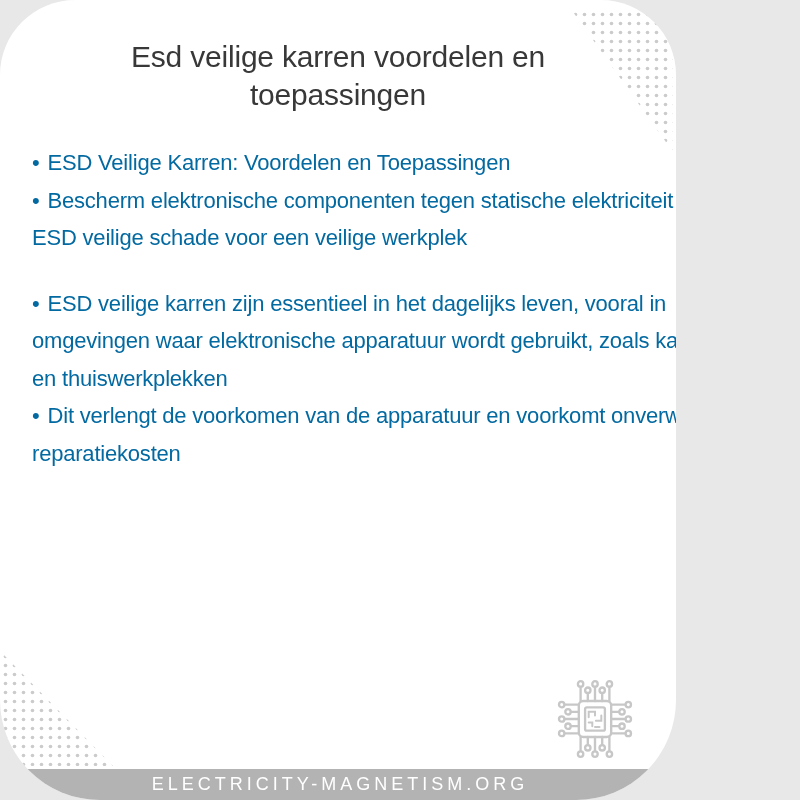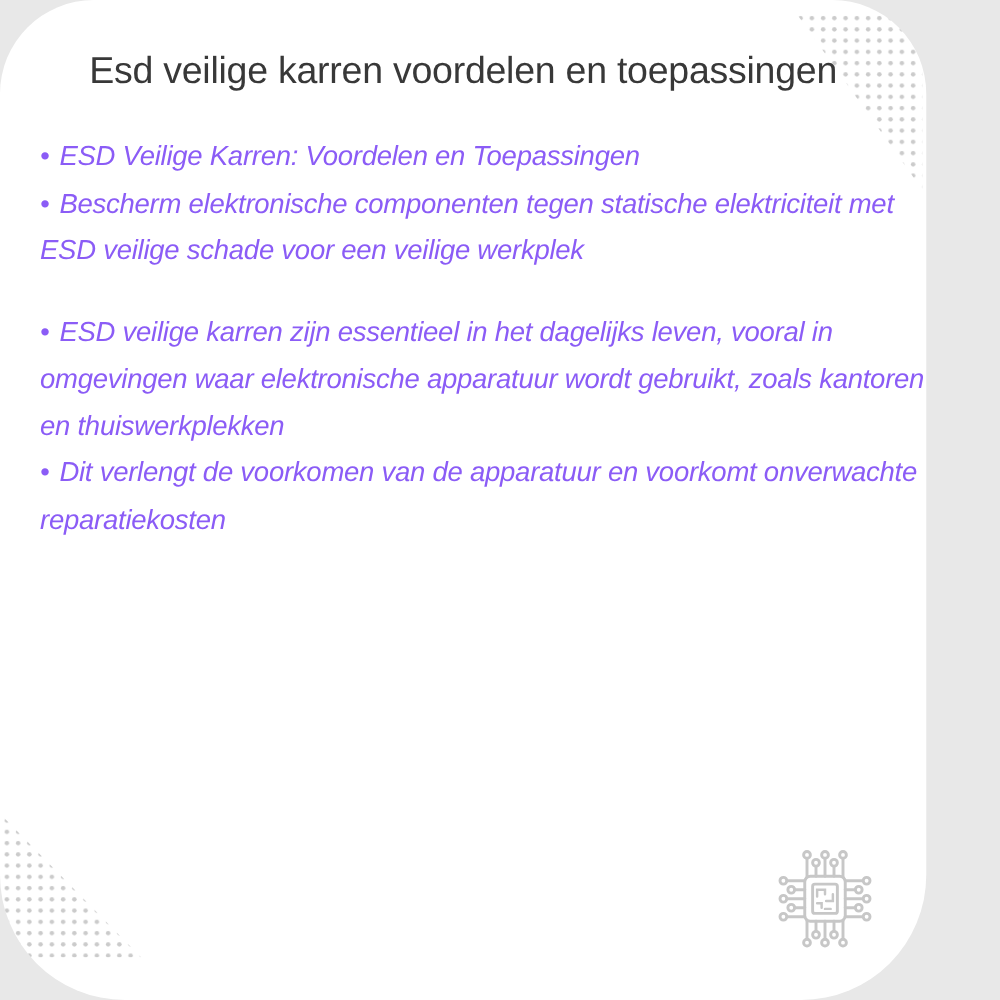--- a/index.html
+++ b/index.html
@@ -2,42 +2,41 @@
 <html><head>
 <meta charset="utf-8">
 <style>
   html,body{margin:0;padding:0;}
   body{
     width:800px;height:800px;
     background:#e8e8e8;
     font-family:"Liberation Sans", sans-serif;
     overflow:hidden;
   }
-  .stage{position:relative;width:741px;height:800px;background:#e8e8e8;}
+  .stage{position:relative;width:676px;height:800px;background:#e8e8e8;}
   .card{
     position:absolute;inset:0;
     background:#ffffff;
     border-radius:75px 75px 100px 100px;
     overflow:hidden;
   }
   .title{
     margin:38px 40px 0;
     font-size:30px;line-height:38px;
     font-weight:400;
     color:#383838;
     text-align:center;
     letter-spacing:-0.2px;
   }
   .bullet-list{
     margin:30px 32px 0 32px;
     width:733px;
     font-size:22px;line-height:37.5px;
-    color:#8b5cf6;
+    color:#0369a1;
     letter-spacing:-0.2px;
-    font-style:italic;
   }
   .bullet-item{margin:0;}
   .bullet-dot{margin-right:8px;}
   .subheading{
     margin:26px 40px 0;
     font-size:30px;line-height:38px;
     font-weight:400;
     color:#383838;
     text-align:center;
     letter-spacing:-0.2px;
@@ -154,15 +153,18 @@
         <rect x="32" y="32" width="36" height="40" rx="5"></rect>
         <rect x="39" y="39" width="22" height="26" rx="2"></rect>
 
         <path d="M43 50 v-6 h7 v4" stroke-width="2.2"></path>
         <path d="M57 48 v6 h-6" stroke-width="2.2"></path>
         <path d="M43 56 h4 v4" stroke-width="2.2"></path>
         <path d="M55 61 h-5" stroke-width="2.2"></path>
       </g>
     </svg>
 
+    <div class="footer-bar">
+      <span class="footer-text">ELECTRICITY-MAGNETISM.ORG</span>
+    </div>
 
   </div>
 </div>
 
 </body></html>

